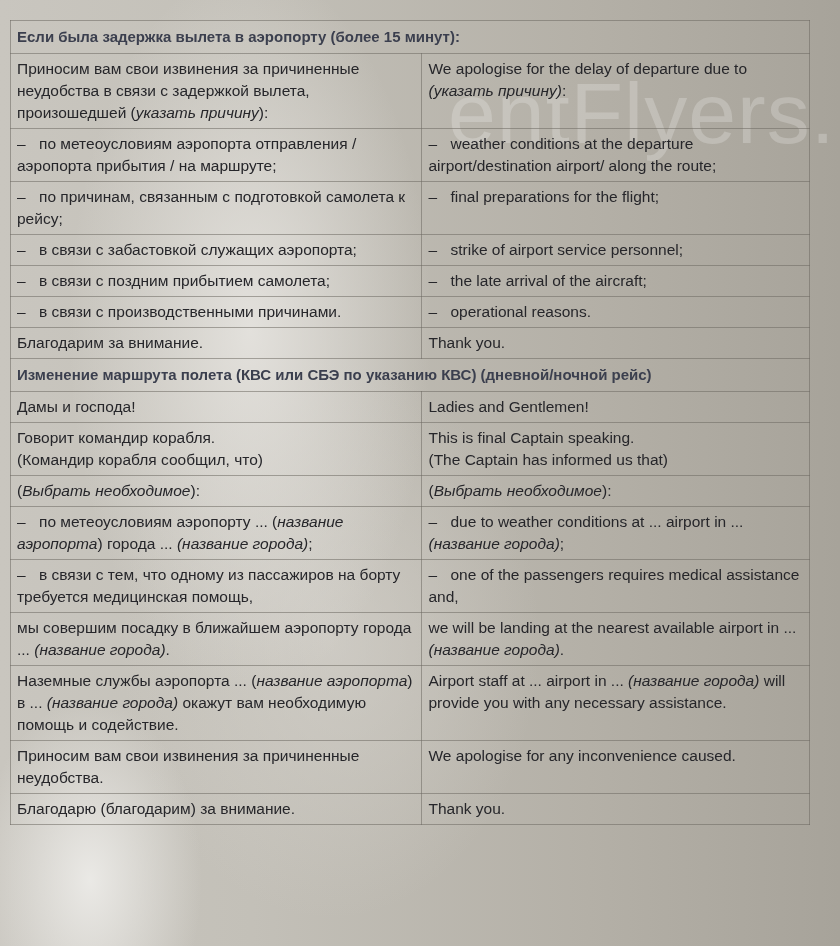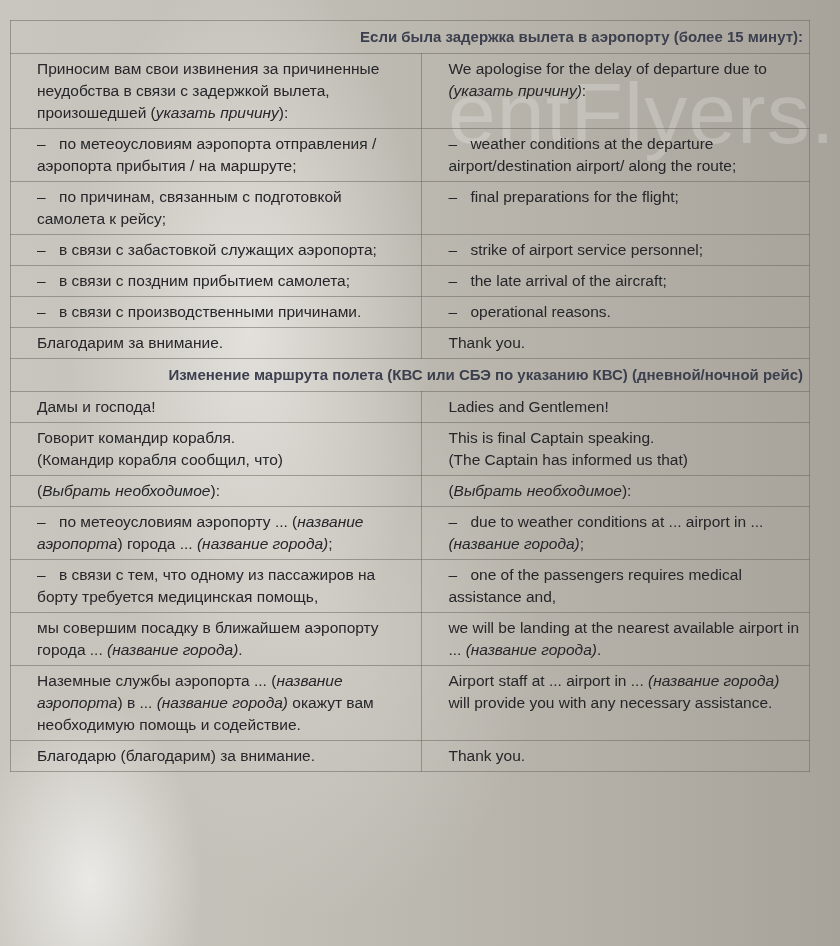--- a/index.html
+++ b/index.html
@@ -22,26 +22,26 @@
     letter-spacing: 1px; pointer-events: none;
     font-family: "Liberation Sans", sans-serif;
   }
   table.doc {
     position: absolute; left: 10px; top: 20px; width: 800px;
     border-collapse: collapse; color: #26262a;
     font-size: 15.5px; line-height: 22px;
   }
   table.doc td {
     border: 1px solid rgba(110,106,98,0.55);
-    vertical-align: top; padding: 4px 8px 4px 26px;
+    vertical-align: top; padding: 4px 8px 4px 6px;
   }
   td.ru { width: 402px; }
   td.en { width: 378px; padding-left: 16px; }
   tr.section td {
-    text-align: right; color: #3b3f4e; font-weight: bold;
+    text-align: left; color: #3b3f4e; font-weight: bold;
     font-size: 15px; padding: 5px 6px 5px 6px;
   }
   .it { font-style: italic; }
   .dash { display: inline-block; width: 22px; }
   .row-tall td { padding-bottom: 12px; }
 </style>
 </head>
 <body>
 
 <div class="paper"></div>
@@ -113,17 +113,21 @@
   </tr>
   <tr class="row-tall">
     <td class="ru"><span>мы совершим посадку в ближайшем аэропорту города ... </span><span class="it">(название города)</span><span>.</span></td>
     <td class="en"><span>we will be landing at the nearest available airport in ... </span><span class="it">(название города)</span><span>.</span></td>
   </tr>
   <tr class="row-tall">
     <td class="ru"><span>Наземные службы аэропорта ... (</span><span class="it">название аэропорта</span><span>) в ... </span><span class="it">(название города)</span><span> окажут вам необходимую помощь и содействие.</span></td>
     <td class="en"><span>Airport staff at ... airport in ... </span><span class="it">(название города)</span><span> will provide you with any necessary assistance.</span></td>
   </tr>
   <tr class="row-tall">
+    <td class="ru">Приносим вам свои извинения за причиненные неудобства.</td>
+    <td class="en">We apologise for any inconvenience caused.</td>
+  </tr>
+  <tr class="row-tall">
     <td class="ru">Благодарю (благодарим) за внимание.</td>
     <td class="en">Thank you.</td>
   </tr>
 </tbody>
   </table>
 
 </body></html>

